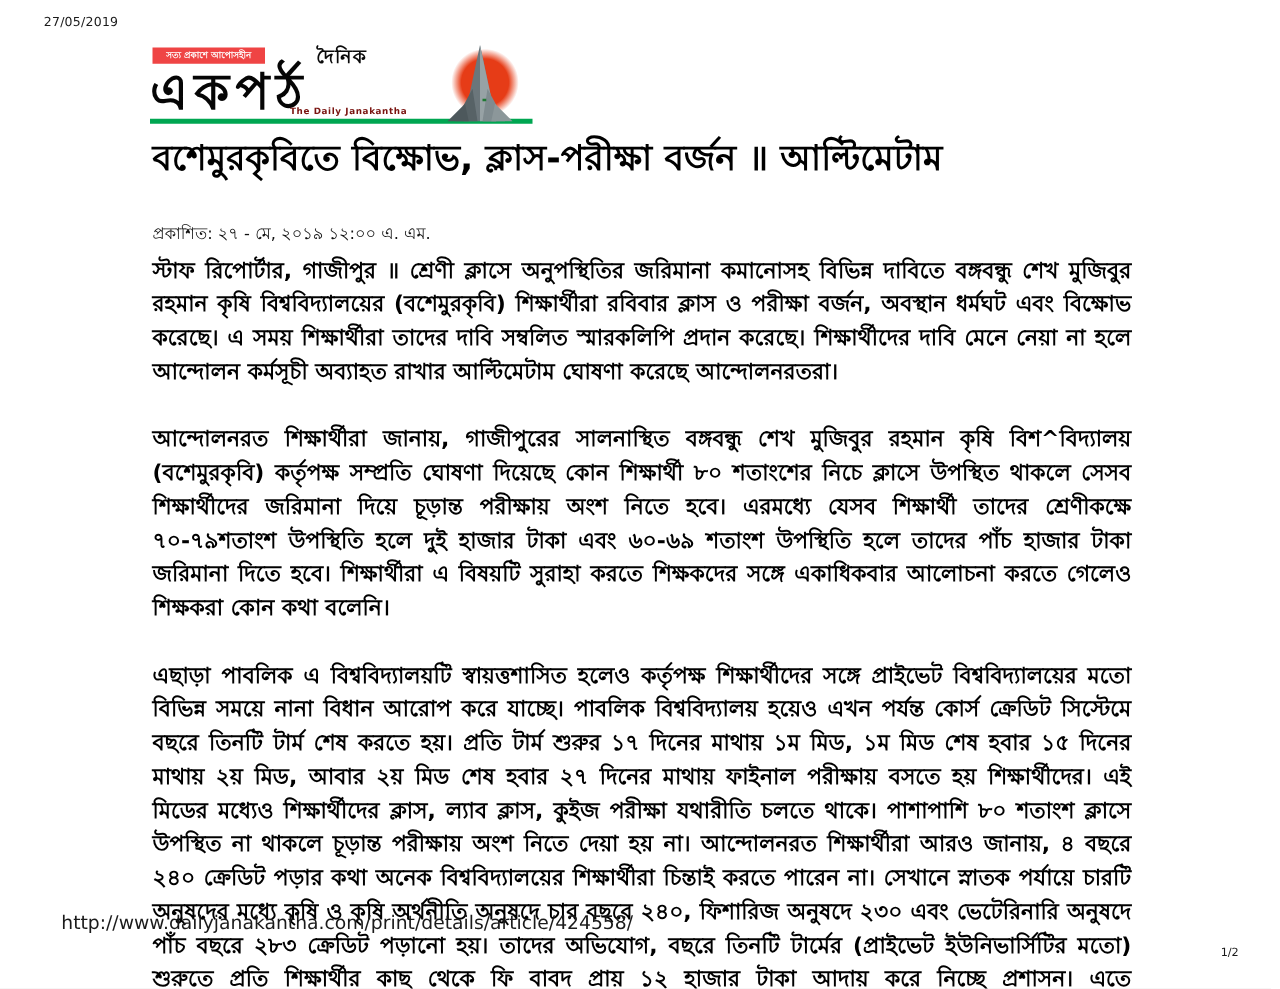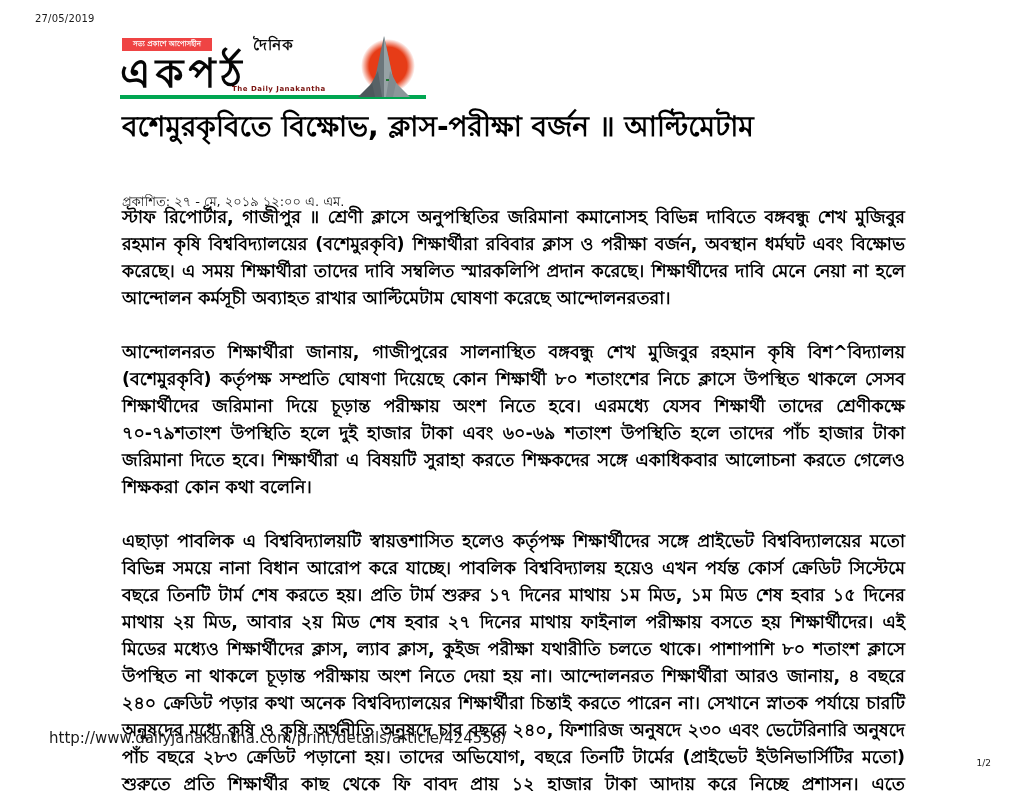--- a/index.html
+++ b/index.html
@@ -45,21 +45,21 @@
     position:absolute; left:0px; top:58px; width:306px; height:4px;
     background:#00a651;
   }
   .logo-monument { position:absolute; left:222px; top:-2px; width:84px; height:64px; z-index:2; }
   
   .headline {
     position:absolute; left:122px; top:109px; width:790px;
     font-size:28px; font-weight:bold; line-height:1.25; color:#000;
   }
   .published {
-    position:absolute; left:122px; top:192px;
+    position:absolute; left:122px; top:177px;
     font-size:13px; color:#111;
   }
   .body-text {
     position:absolute; left:122px; top:204px; width:783px;
     font-size:17.5px; line-height:27px; text-align:justify; color:#000;
   }
   .body-text p { margin:0 0 27px 0;font-weight:bold; }
   
   .pf-url {
     position:absolute; left:35px; top:729px;

